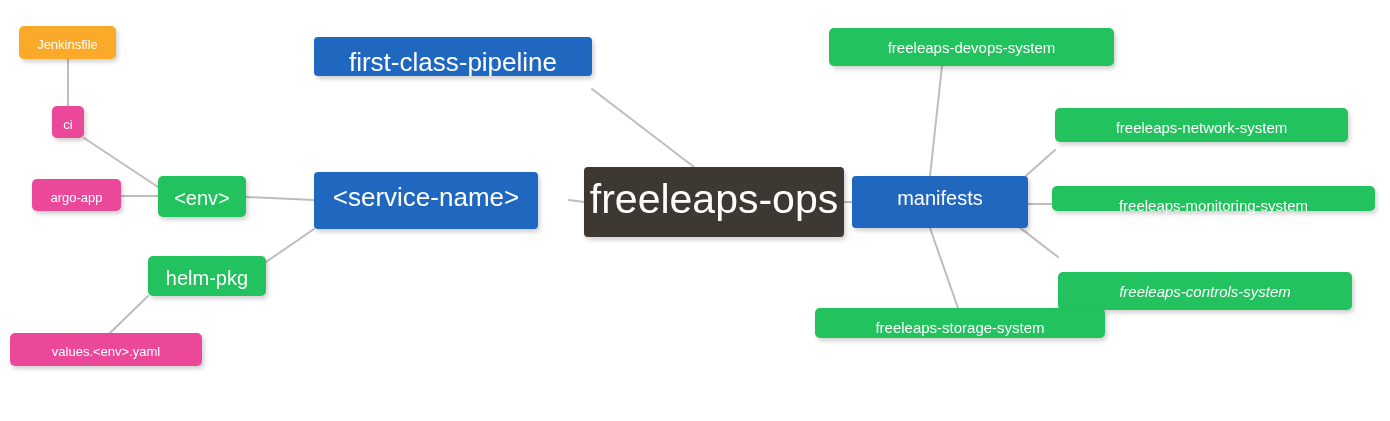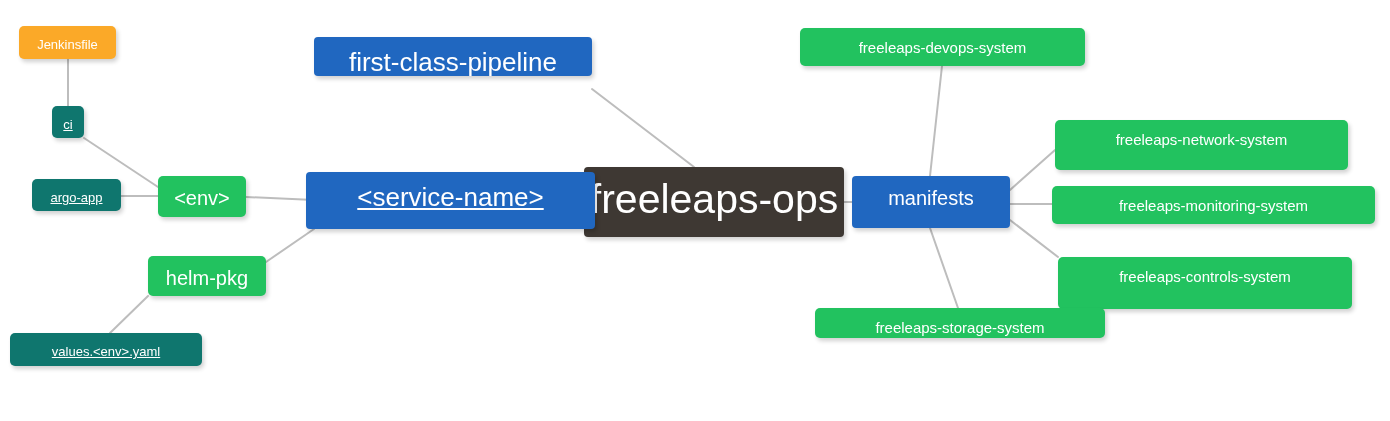--- a/index.html
+++ b/index.html
@@ -56,22 +56,21 @@
     background: #2067c0;
     border-radius: 4px;
   }
   .node.green {
     background: #22c25f;
   }
   .node.orange {
     background: #fba928;
   }
   .node.red {
-    background: #0f766e;
-    text-decoration: underline;
+    background: #ec4899;
   }
   .node.lvl1 {
     font-size: 26px;
   }
   .node.lvl2 {
     font-size: 20px;
   }
   .node.lvl3 {
     font-size: 15px;
   }
@@ -96,56 +95,56 @@
       <path class="edge" d="M 930 176 L 942 66" stroke="#bdbdbd"></path>
       <path class="edge" d="M 1010 190 L 1055 150" stroke="#bdbdbd"></path>
       <path class="edge" d="M 1010 204 L 1052 204" stroke="#bdbdbd"></path>
       <path class="edge" d="M 1010 220 L 1058 257" stroke="#bdbdbd"></path>
       <path class="edge" d="M 930 228 L 958 308" stroke="#bdbdbd"></path>
     </svg>
   <div id="node-layer">
       <div class="node root root" style="left: 584px; top: 167px; width: 260px; height: 70px;">
         <span>freeleaps-ops</span>
       </div>
-      <div class="node blue lvl1" style="left: 306px; top: 172px; width: 289px; height: 57px; text-decoration: underline;">
+      <div class="node blue lvl1" style="left: 314px; top: 172px; width: 224px; height: 57px;">
         <span>&lt;service-name&gt;</span>
       </div>
       <div class="node blue lvl1" style="left: 314px; top: 37px; width: 278px; height: 39px;">
         <span>first-class-pipeline</span>
       </div>
-      <div class="node blue lvl2" style="left: 852px; top: 176px; width: 158px; height: 52px;">
+      <div class="node blue lvl2" style="left: 852px; top: 176px; width: 176px; height: 52px;">
         <span>manifests</span>
       </div>
       <div class="node green lvl2" style="left: 158px; top: 176px; width: 88px; height: 41px;">
         <span>&lt;env&gt;</span>
       </div>
       <div class="node green lvl2" style="left: 148px; top: 256px; width: 118px; height: 40px;">
         <span>helm-pkg</span>
       </div>
       <div class="node red tiny" style="left: 52px; top: 106px; width: 32px; height: 32px;">
         <span>ci</span>
       </div>
       <div class="node orange tiny" style="left: 19px; top: 26px; width: 97px; height: 33px;">
         <span>Jenkinsfile</span>
       </div>
       <div class="node red tiny" style="left: 32px; top: 179px; width: 89px; height: 32px;">
         <span>argo-app</span>
       </div>
       <div class="node red tiny" style="left: 10px; top: 333px; width: 192px; height: 33px;">
         <span>values.&lt;env&gt;.yaml</span>
       </div>
-      <div class="node green lvl3" style="left: 800px; top: 28px; width: 285px; height: 38px;">
+      <div class="node green lvl3" style="left: 829px; top: 28px; width: 285px; height: 38px;">
         <span>freeleaps-devops-system</span>
       </div>
-      <div class="node green lvl3" style="left: 1055px; top: 120px; width: 293px; height: 50px;">
+      <div class="node green lvl3" style="left: 1055px; top: 108px; width: 293px; height: 34px;">
         <span>freeleaps-network-system</span>
       </div>
-      <div class="node green lvl3" style="left: 1052px; top: 186px; width: 323px; height: 38px;">
+      <div class="node green lvl3" style="left: 1052px; top: 186px; width: 323px; height: 25px;">
         <span>freeleaps-monitoring-system</span>
       </div>
-      <div class="node green lvl3" style="left: 1058px; top: 257px; width: 294px; height: 52px;">
+      <div class="node green lvl3" style="left: 1058px; top: 272px; width: 294px; height: 38px; font-style: italic;">
         <span>freeleaps-controls-system</span>
       </div>
       <div class="node green lvl3" style="left: 815px; top: 308px; width: 290px; height: 30px;">
         <span>freeleaps-storage-system</span>
       </div>
     </div>
 </div>
 
 </body></html>

